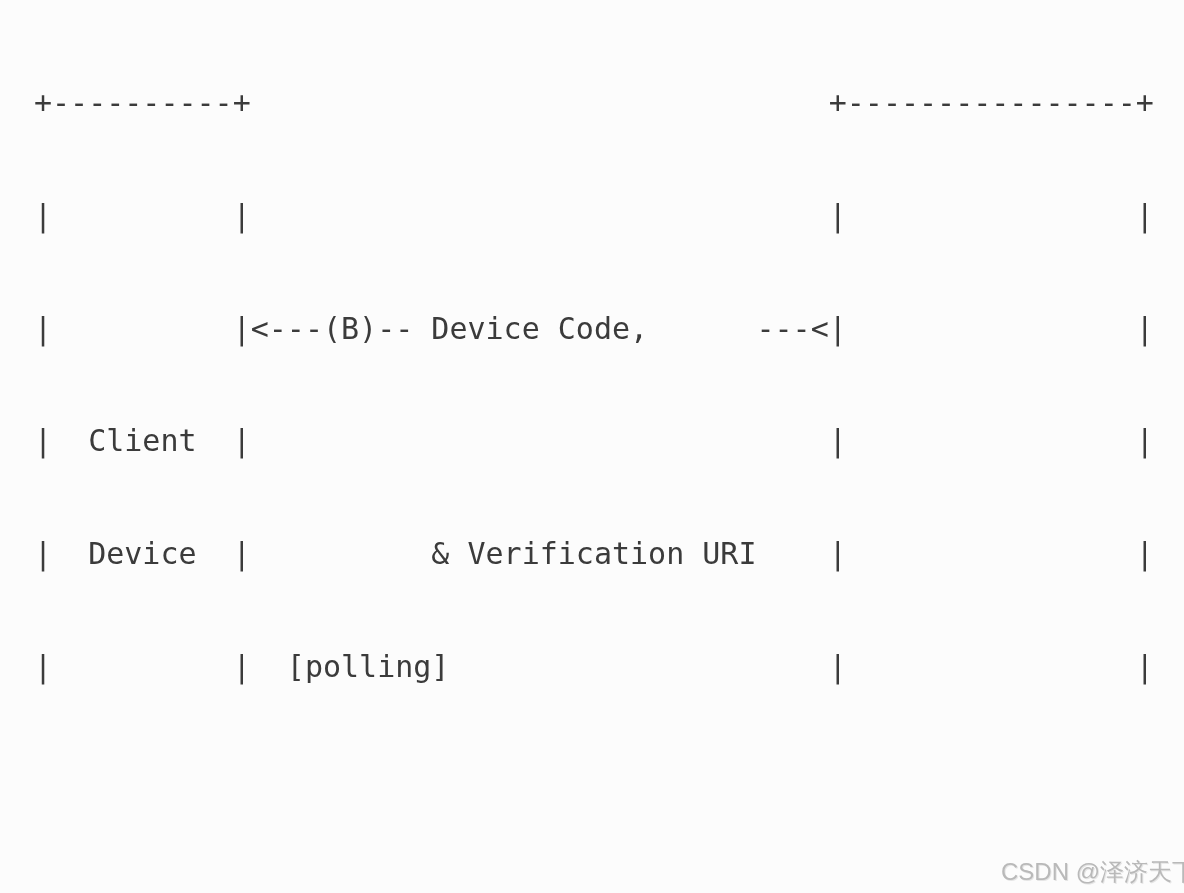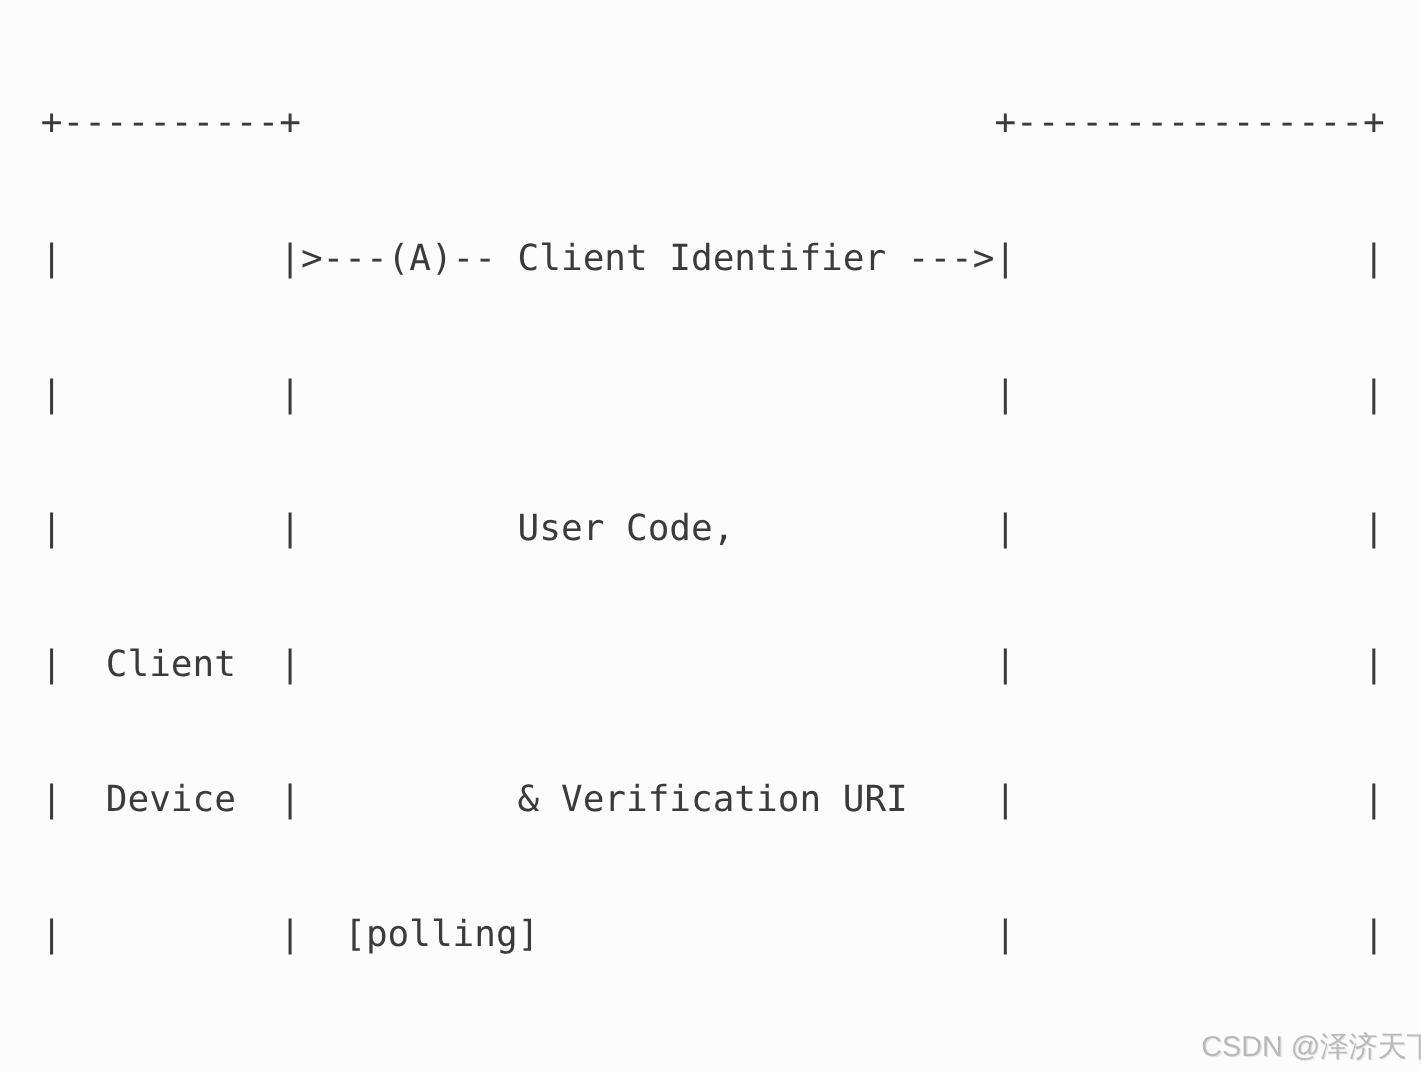--- a/index.html
+++ b/index.html
@@ -37,23 +37,22 @@
     color: #b9b9b9;
     white-space: nowrap;
     text-shadow: 1px 1px 0 rgba(185,185,185,0.35);
   }
 </style>
 </head>
 <body>
 
 <div class="figure">
   <div class="ln">+----------+                                +----------------+</div>
-  <div class="ln">|          |&gt;---(A)-- Client Identifier ---&gt;|                |</div>
   <div class="ln">|          |                                |                |</div>
-  <div class="ln">|          |          User Code,            |                |</div>
+  <div class="ln">|          |&lt;---(B)-- Device Code,      ---&lt;|                |</div>
   <div class="ln">|  Client  |                                |                |</div>
   <div class="ln">|  Device  |          &amp; Verification URI    |                |</div>
   <div class="ln">|          |  [polling]                     |                |</div>
   
   
   
   
   
   
   

